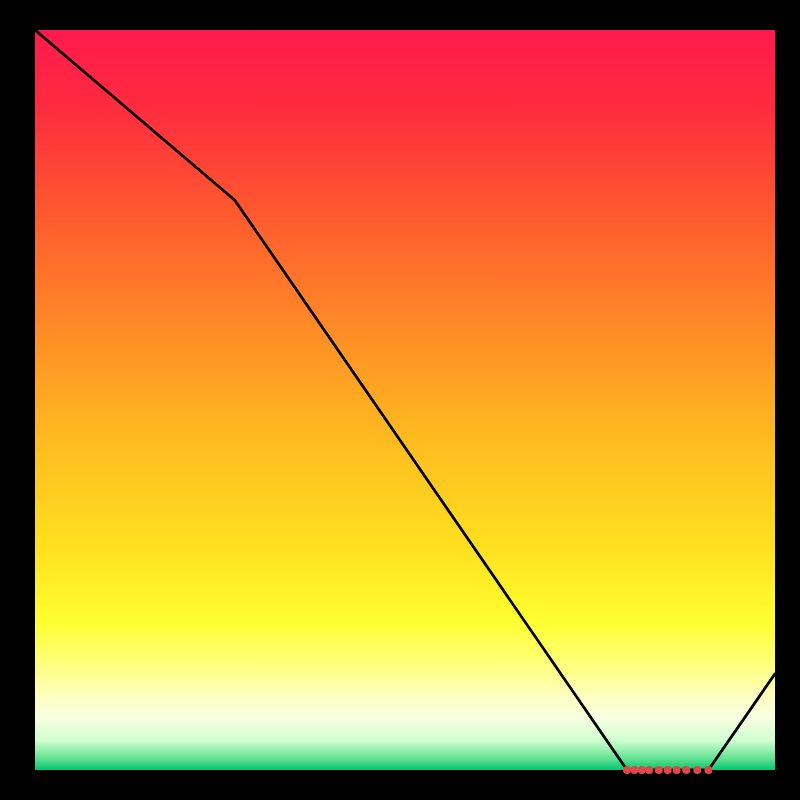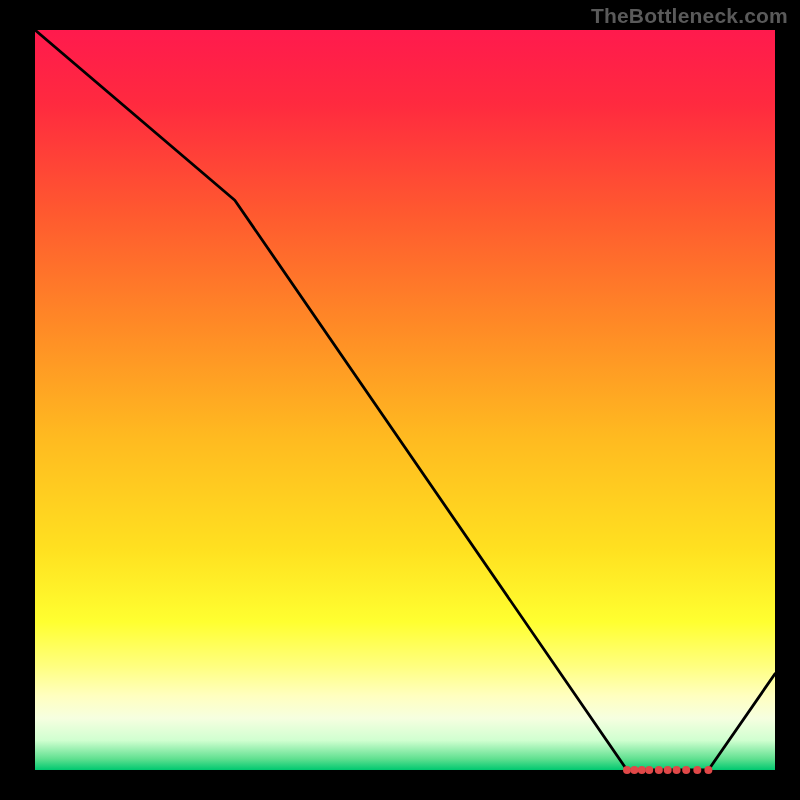--- a/index.html
+++ b/index.html
@@ -30,21 +30,20 @@
   svg.plot {
     position: absolute;
     top: 0;
     left: 0;
     display: block;
   }
 </style>
 </head>
 <body>
 <div class="container">
-  <div class="watermark">TheBottleneck.com</div>
   <svg class="plot" width="800" height="800" viewBox="0 0 800 800">
       <defs>
         <linearGradient id="bg-grad" x1="0" y1="0" x2="0" y2="1">
           <stop offset="0.00%" stop-color="#ff1a4d"></stop>
           <stop offset="10.00%" stop-color="#ff2a3f"></stop>
           <stop offset="25.00%" stop-color="#ff5a2f"></stop>
           <stop offset="40.00%" stop-color="#ff8a26"></stop>
           <stop offset="55.00%" stop-color="#ffba20"></stop>
           <stop offset="70.00%" stop-color="#ffe020"></stop>
           <stop offset="80.00%" stop-color="#ffff30"></stop>

